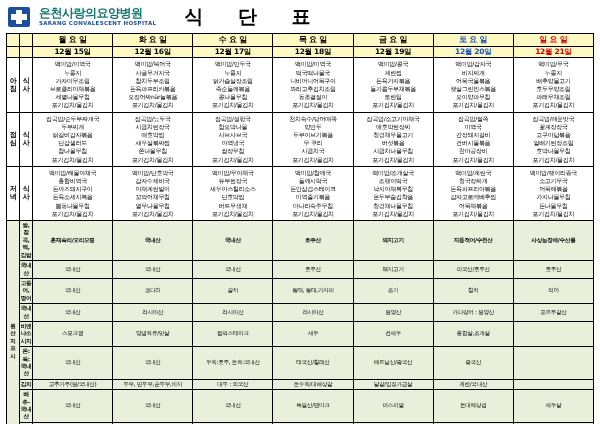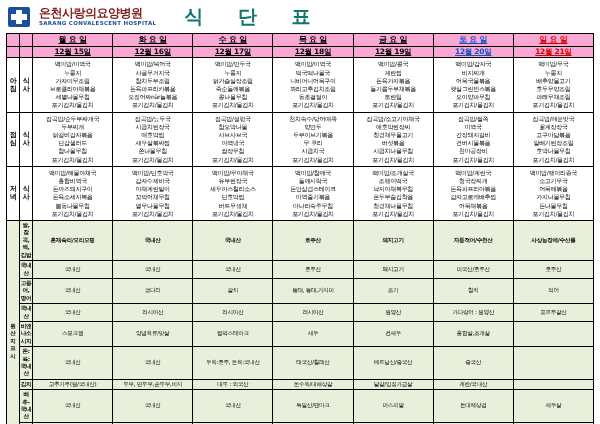--- a/index.html
+++ b/index.html
@@ -16,33 +16,33 @@
   
   .header{display:flex;align-items:center;height:26px;margin-bottom:3px;}
   .logo{width:30px;height:24px;position:relative;flex:0 0 auto;margin-right:3px;}
   .logo .cross-box{
     position:absolute;left:2px;top:2px;width:22px;height:20px;
     background:#1b4f9c;border-radius:2px;
   }
   .logo .cross-v{position:absolute;left:10px;top:5px;width:6px;height:14px;background:#fff;}
   .logo .cross-h{position:absolute;left:5px;top:9px;width:16px;height:6px;background:#fff;}
   .hosp{display:flex;flex-direction:column;justify-content:center;margin-right:14px;}
-  .hosp .kr{font-size:12px;font-weight:bold;color:#7f1d1d;letter-spacing:-0.5px;line-height:13px;}
+  .hosp .kr{font-size:12px;font-weight:bold;color:#0f766e;letter-spacing:-0.5px;line-height:13px;}
   .hosp .en{font-size:5.5px;font-weight:bold;color:#1b4f9c;letter-spacing:0.3px;line-height:7px;}
-  .title{font-size:19px;font-weight:bold;letter-spacing:14px;color:#0f766e;margin-left:14px;}
+  .title{font-size:19px;font-weight:bold;letter-spacing:14px;color:#000000;margin-left:14px;}
 
   
   table{border-collapse:collapse;width:588px;table-layout:fixed;}
   td,th{border:1px solid #000;padding:0;text-align:center;vertical-align:middle;
         font-size:6px;line-height:8.2px;letter-spacing:-0.3px;}
   .daycell{font-weight:bold;font-size:8px;padding:2px 0;}
   .datecell{font-weight:bold;font-size:7.5px;padding:1px 0;margin-left:40px;}
   .sat{color:#1552c6;}
   .sun{color:#d40000;}
-  .hdrrow td{background:#f9a8d4;text-decoration:underline;}
+  .hdrrow td{background:#fef9c3;}
   .sidecell{font-weight:bold;font-size:7px;background:#ffffff;width:12px;}
   .mealcell{font-weight:bold;font-size:7px;width:12px;}
   .greenhdr{background:#cfe2b0;font-weight:bold;}
   .greenrow td{background:#e8f0dc;}
   .greenleft{background:#cfe2b0;font-weight:bold;font-size:6.5px;}
   .menucell{padding:2px 1px;}
   .menucell div{white-space:nowrap;}
   .srcrow td{font-size:5.6px;line-height:7.4px;padding:1px 0;}
 </style>
 </head>

